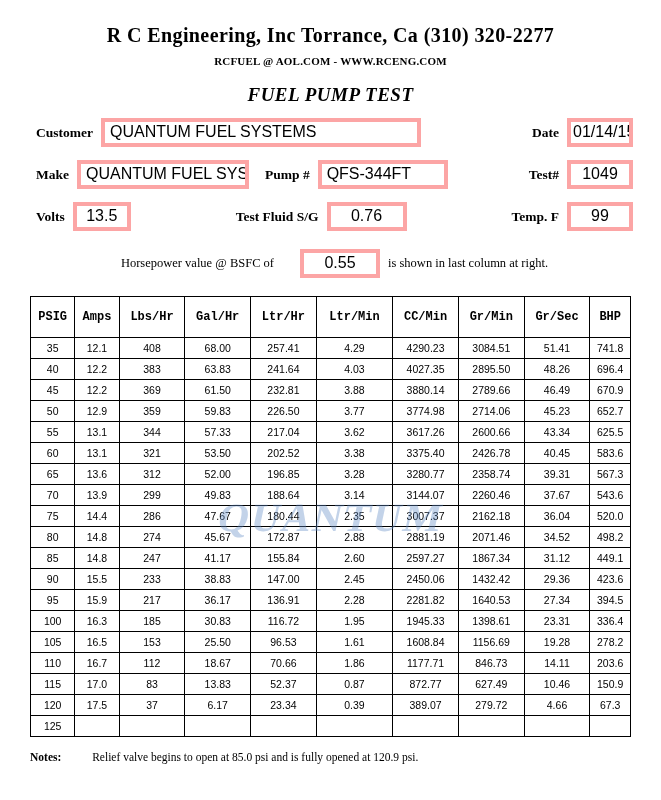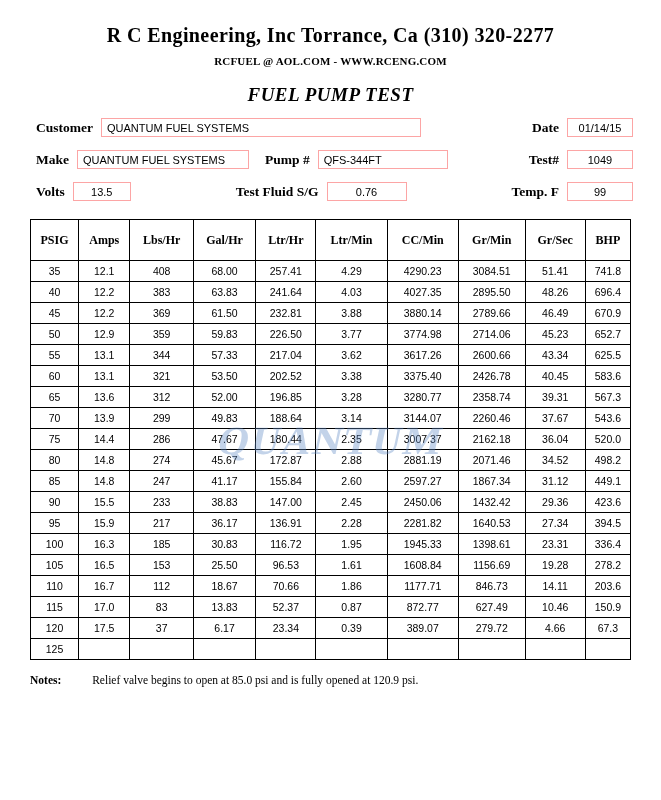--- a/index.html
+++ b/index.html
@@ -61,25 +61,25 @@
     align-items: center;
     margin-bottom: 13px;
   }
   .flabel {
     font-family: "Liberation Serif", serif;
     font-weight: bold;
     font-size: 13.5px;
     white-space: nowrap;
   }
   .fbox {
-    border: 1px solid #fca5a5;
-    height: 19px;
+    border: 4px solid #fca5a5;
+    height: 29px;
     line-height: 19px;
     font-family: "Liberation Sans", sans-serif;
-    font-size: 11px;
+    font-size: 16px;
     padding: 0 5px;
     box-sizing: border-box;
     background: #fff;
     overflow: hidden;
     white-space: nowrap;
   }
   .fbox.center { text-align: center; padding: 0 2px; }
 
   .gap-sm { width: 8px; flex: none; }
   .gap-md { width: 16px; flex: none; }
@@ -121,21 +121,21 @@
   }
   table.data th, table.data td {
     border: 1px solid #000;
     text-align: center;
     font-family: "Liberation Sans", sans-serif;
     font-size: 10.5px;
     height: 20px;
     padding: 0;
   }
   table.data thead th {
-    font-family: Liberation Serif, serif;
+    font-family: Liberation Mono, monospace;
     font-weight: bold;
     font-size: 12px;
     height: 40px;
   }
   table.data tbody td {
     font-size: 10.5px;
   }
   table.data tbody td.psig {
     font-weight: normal;
   }
@@ -206,20 +206,27 @@
       <div class="spacer"></div>
       <div class="flabel">Test Fluid S/G</div>
       <div class="gap-sm"></div>
       <div class="fbox w-fluid center">0.76</div>
       <div class="spacer"></div>
       <div class="flabel">Temp.  F</div>
       <div class="gap-sm"></div>
       <div class="fbox w-temp center">99</div>
     </div>
 
+    <div class="hp-row">
+      <span>Horsepower value @  BSFC of</span>
+      <span class="gap-lg"></span>
+      <span class="fbox w-bsfc center">0.55</span>
+      <span class="gap-sm"></span>
+      <span>is shown in last column at right.</span>
+    </div>
 
   </div>
 
   <div class="table-wrap">
     <table class="data">
       <thead>
         <tr>
           <th>PSIG</th>
           <th>Amps</th>
           <th>Lbs/Hr</th>

